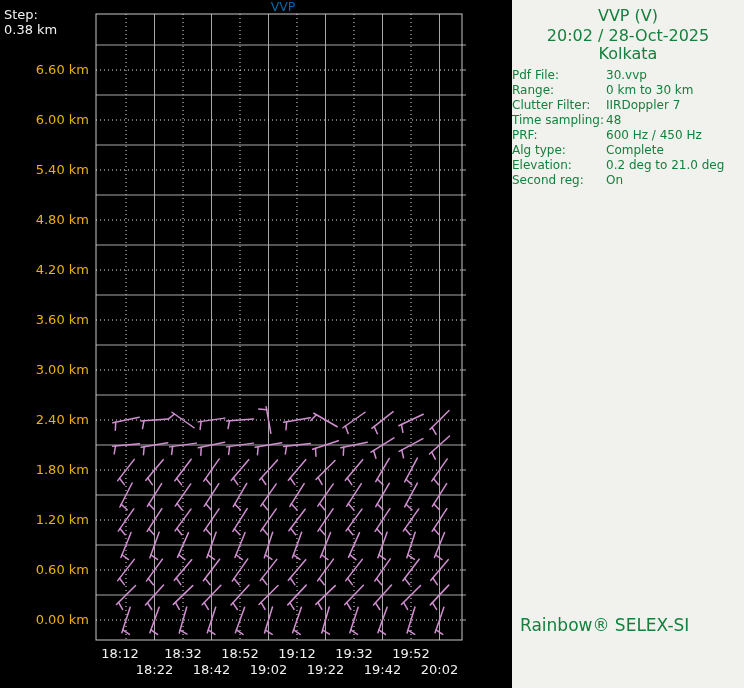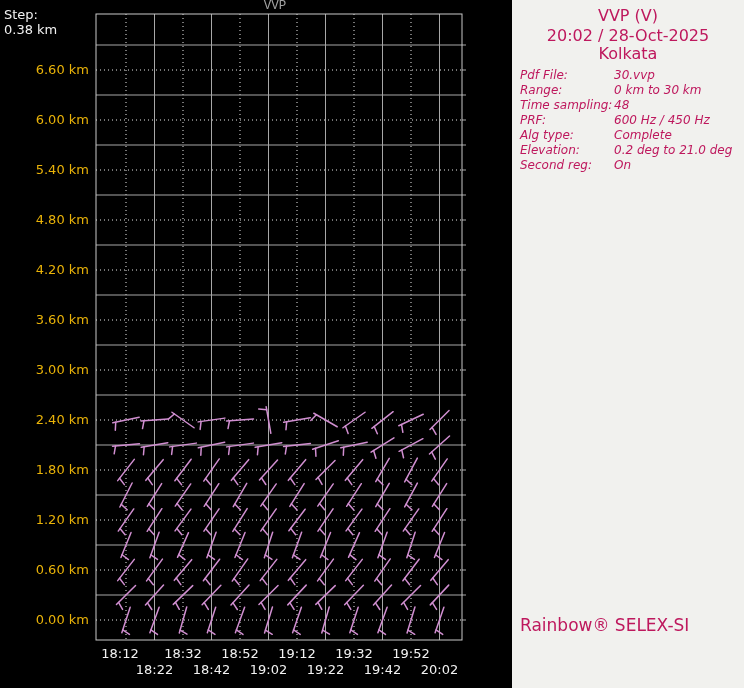--- a/index.html
+++ b/index.html
@@ -4,46 +4,46 @@
 <style>
   html,body{margin:0;padding:0;}
   body{
     width:744px;height:688px;position:relative;overflow:hidden;
     background:#000000;
     font-family:"DejaVu Sans","Liberation Sans",sans-serif;
   }
   .screen{position:absolute;inset:0;}
   
   .chart-title{
-    position:absolute;left:92px;top:0px;width:366px;height:13px;
-    text-align:center;color:#a3a3a3;font-size:12.5px;line-height:13px;font-family:Liberation Mono, monospace;
+    position:absolute;left:100px;top:0px;width:366px;height:13px;
+    text-align:center;color:#0369a1;font-size:12.5px;line-height:13px;
   }
   .step-row{
     position:absolute;left:4px;top:7px;width:85px;
     display:flex;justify-content:space-between;
     color:#f2f2f2;font-size:13px;line-height:15px;white-space:nowrap;flex-direction:column;
   }
   .ylab{
     position:absolute;left:0;width:89px;height:16px;
     text-align:right;color:#eab308;font-size:13px;line-height:16px;white-space:nowrap;
   }
   .xlab{
     position:absolute;transform:translateX(-50%);
     color:#f2f2f2;font-size:13px;line-height:15px;white-space:nowrap;
   }
   #plot-svg{position:absolute;left:0;top:0;}
   
   .info-panel{
     position:absolute;left:512px;top:0;width:232px;height:688px;
-    background:#f1f1ee;color:#be185d;
+    background:#f1f1ee;color:#15803d;
   }
   .panel-title{margin-top:6px;text-align:center;font-size:16px;line-height:20px;}
   .panel-datetime{text-align:center;font-size:16px;line-height:19px;}
   .panel-site{text-align:center;font-size:16px;line-height:18px;}
-  #fields{margin-top:5px;padding-left:8px;font-style:italic;}
+  #fields{margin-top:5px;}
   .field-row{display:flex;font-size:12px;line-height:15px;}
   .field-label{flex:0 0 94px;white-space:nowrap;}
   .field-value{white-space:nowrap;}
   .brand{position:absolute;left:8px;top:618px;font-size:17px;line-height:15px;}
 </style>
 </head>
 <body>
 
 <div class="screen">
 
@@ -371,20 +371,24 @@
     <div id="fields">
         <div class="field-row">
           <span class="field-label">Pdf File:</span>
           <span class="field-value">30.vvp</span>
         </div>
         <div class="field-row">
           <span class="field-label">Range:</span>
           <span class="field-value">0 km to 30 km</span>
         </div>
         <div class="field-row">
+          <span class="field-label">Clutter Filter:</span>
+          <span class="field-value">IIRDoppler 7</span>
+        </div>
+        <div class="field-row">
           <span class="field-label">Time sampling:</span>
           <span class="field-value">48</span>
         </div>
         <div class="field-row">
           <span class="field-label">PRF:</span>
           <span class="field-value">600 Hz / 450 Hz</span>
         </div>
         <div class="field-row">
           <span class="field-label">Alg type:</span>
           <span class="field-value">Complete</span>

